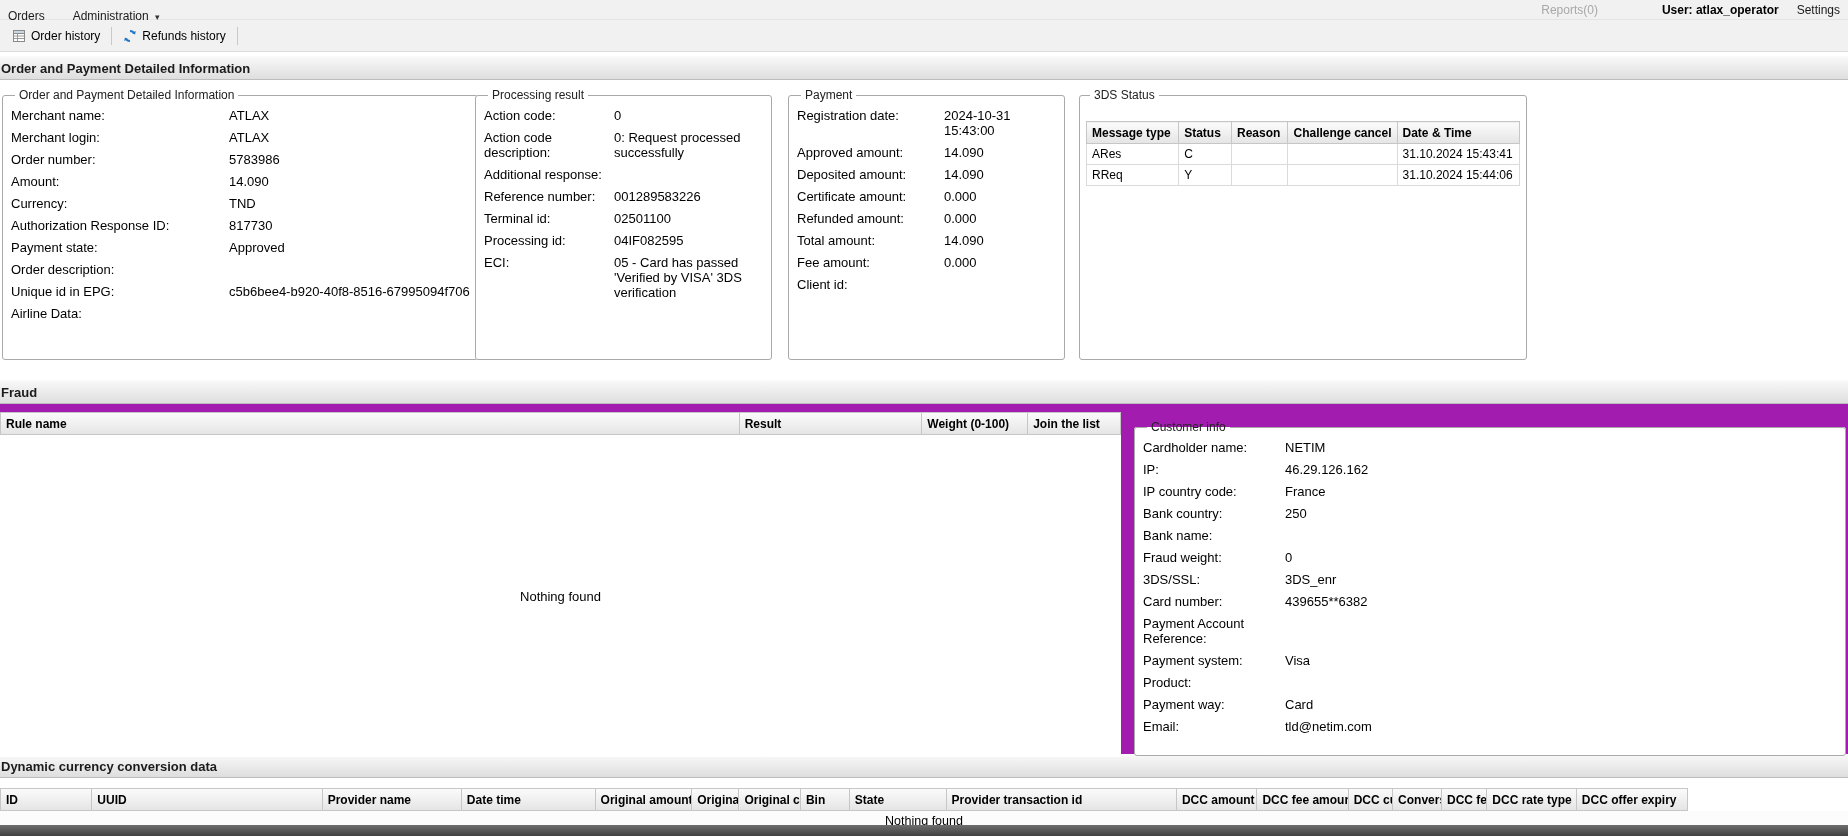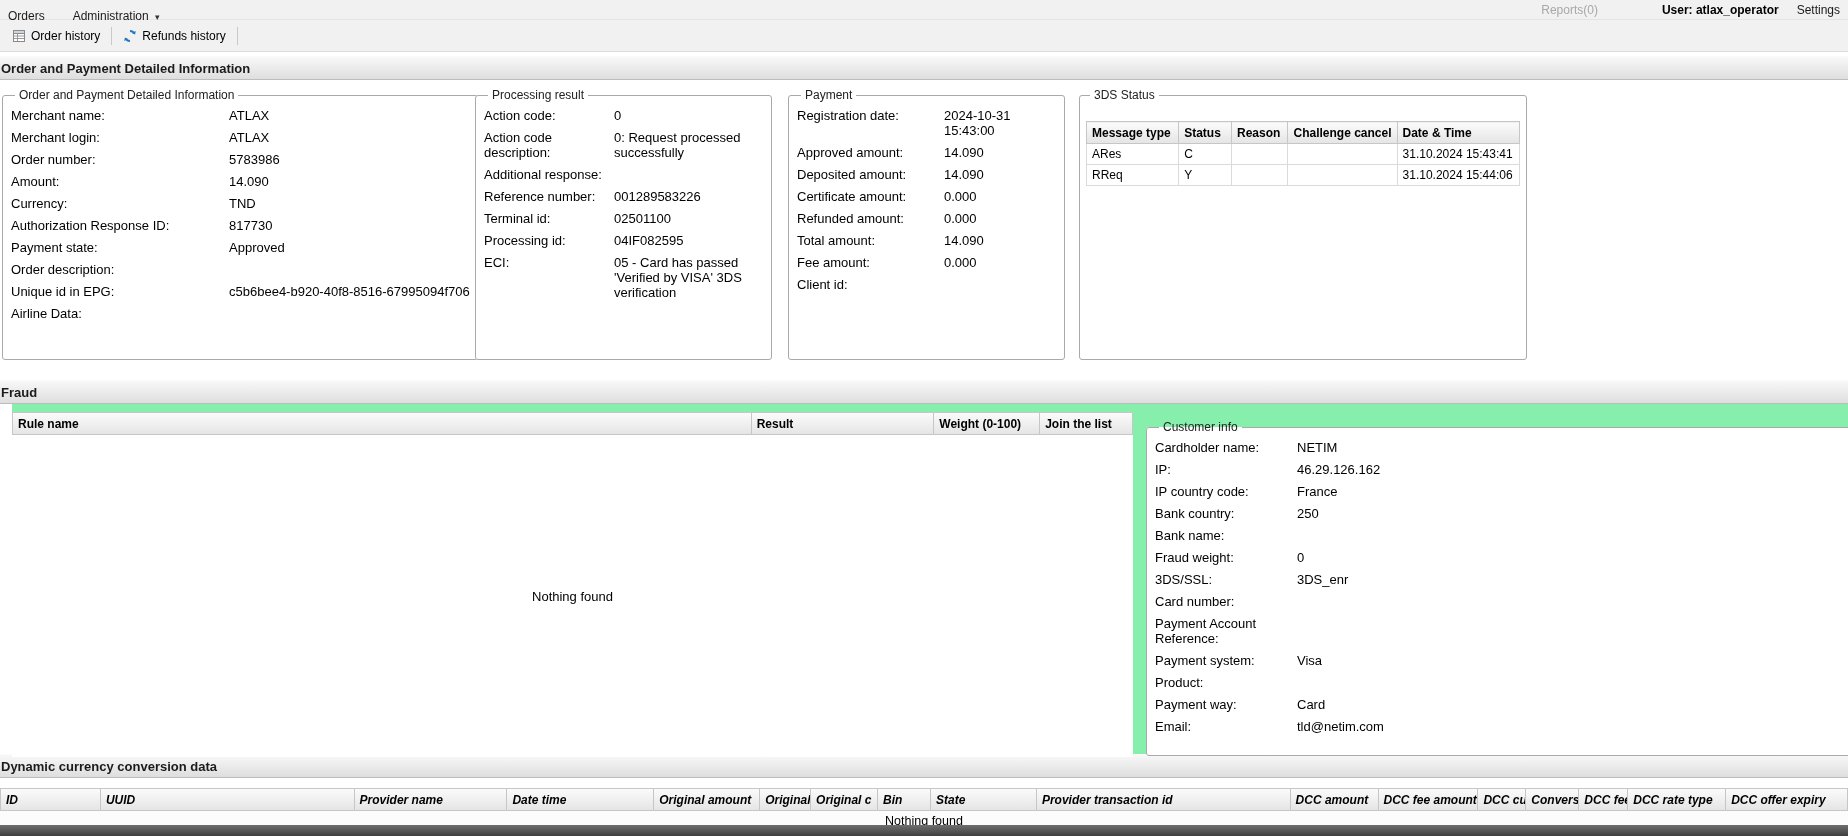--- a/index.html
+++ b/index.html
@@ -44,33 +44,33 @@
   .fs-order .flabel { width:218px; }
   .fs-order .fvalue { white-space:nowrap; }
   .fs-proc  .flabel { width:130px; }
   .fs-pay   .flabel { width:147px; }
   
   .grid { border-collapse:collapse; table-layout:fixed; font-size:12px; margin-top:15px; }
   .grid th { background:linear-gradient(#fbfbfb,#e5e5e5); border:1px solid #c6c6c6;
     font-weight:bold; text-align:left; padding:2px 5px; height:22px; white-space:nowrap; overflow:hidden; }
   .grid td { border:1px solid #dadada; padding:2px 5px; height:21px; white-space:nowrap; overflow:hidden; }
   
-  .fraud-content { position:relative; height:350px; background:#86efac;margin-left:12px; }
+  .fraud-content { position:relative; height:350px; background:#a21caf; }
   .flex-header { display:flex; border:1px solid #c6c6c6; background:linear-gradient(#fbfbfb,#e5e5e5);
     height:23px; font-size:12px; font-weight:bold; }
   .hcell { border-right:1px solid #c6c6c6; padding:4px 5px; white-space:nowrap; overflow:hidden; }
   .hcell:last-child { border-right:none; }
   .fraud-table { position:absolute; left:0; top:8px; width:1121px; }
   .fraud-body { height:322px; display:flex; align-items:center; justify-content:center;
     background:#fff; font-size:13px; }
   .fs-cust { left:1134px; top:16px; width:712px; height:336px; }
   .fs-cust .flabel { width:142px; }
   
   .dcc-gap { height:10px; background:#fff; }
-  .dcc-header { width:1848px;font-style:italic; }
+  .dcc-header { width:1688px; }
   .dcc-empty { height:20px; border-bottom:1px solid #cfcfcf; background:#fcfcfc;
     display:flex; align-items:center; justify-content:center; font-size:12.5px; }
   
   .hscrollbar { position:absolute; left:0; bottom:0; width:1848px; height:11px;
     background:linear-gradient(#6e6e6e,#3f3f3f); cursor:pointer; }
 </style>
 </head>
 <body>
 
 <div class="menubar">
@@ -313,20 +313,21 @@
     <div class="frow">
         <span class="flabel">Fraud weight:</span>
         <span class="fvalue">0</span>
       </div>
     <div class="frow">
         <span class="flabel">3DS/SSL:</span>
         <span class="fvalue">3DS_enr</span>
       </div>
     <div class="frow">
         <span class="flabel">Card number:</span>
+        <span class="fvalue">439655**6382</span>
       </div>
     <div class="frow">
         <span class="flabel">Payment Account Reference:</span>
         <span class="fvalue"></span>
       </div>
     <div class="frow">
         <span class="flabel">Payment system:</span>
         <span class="fvalue">Visa</span>
       </div>
     <div class="frow">

